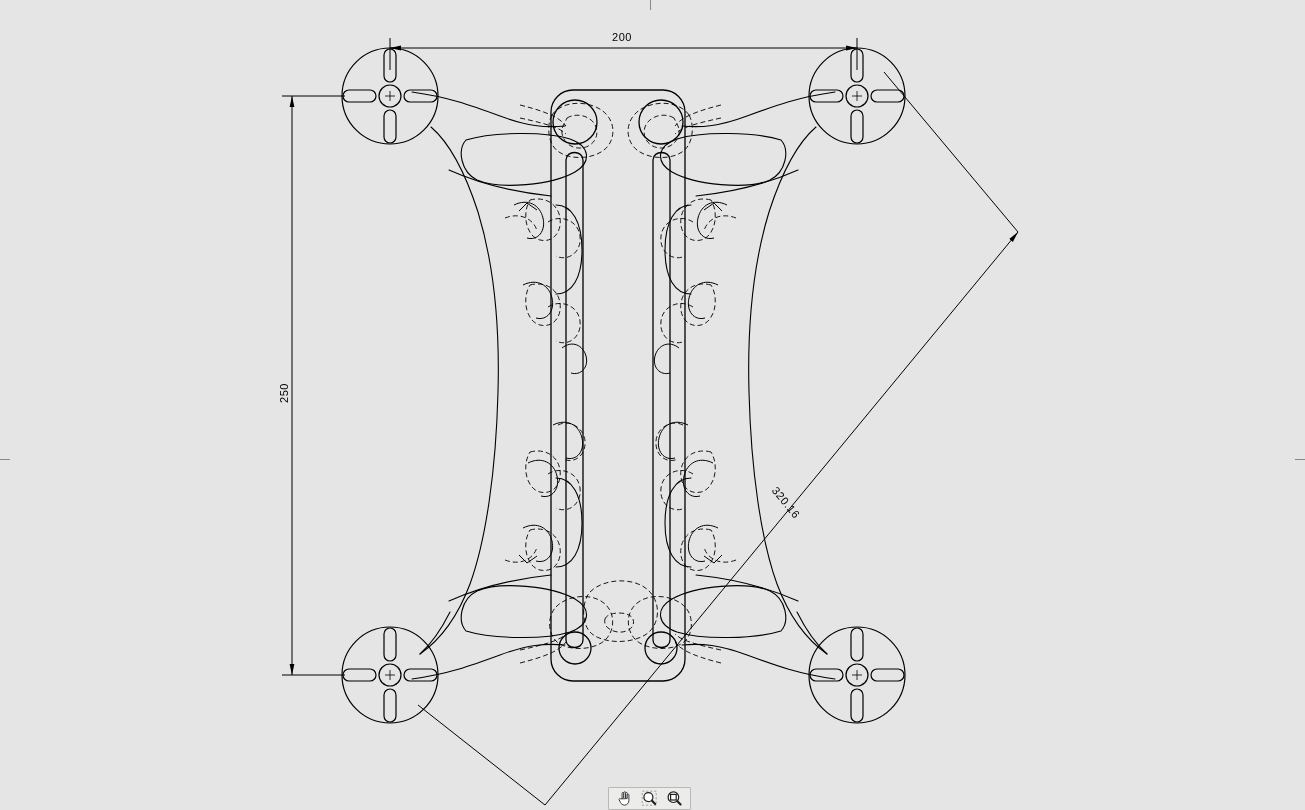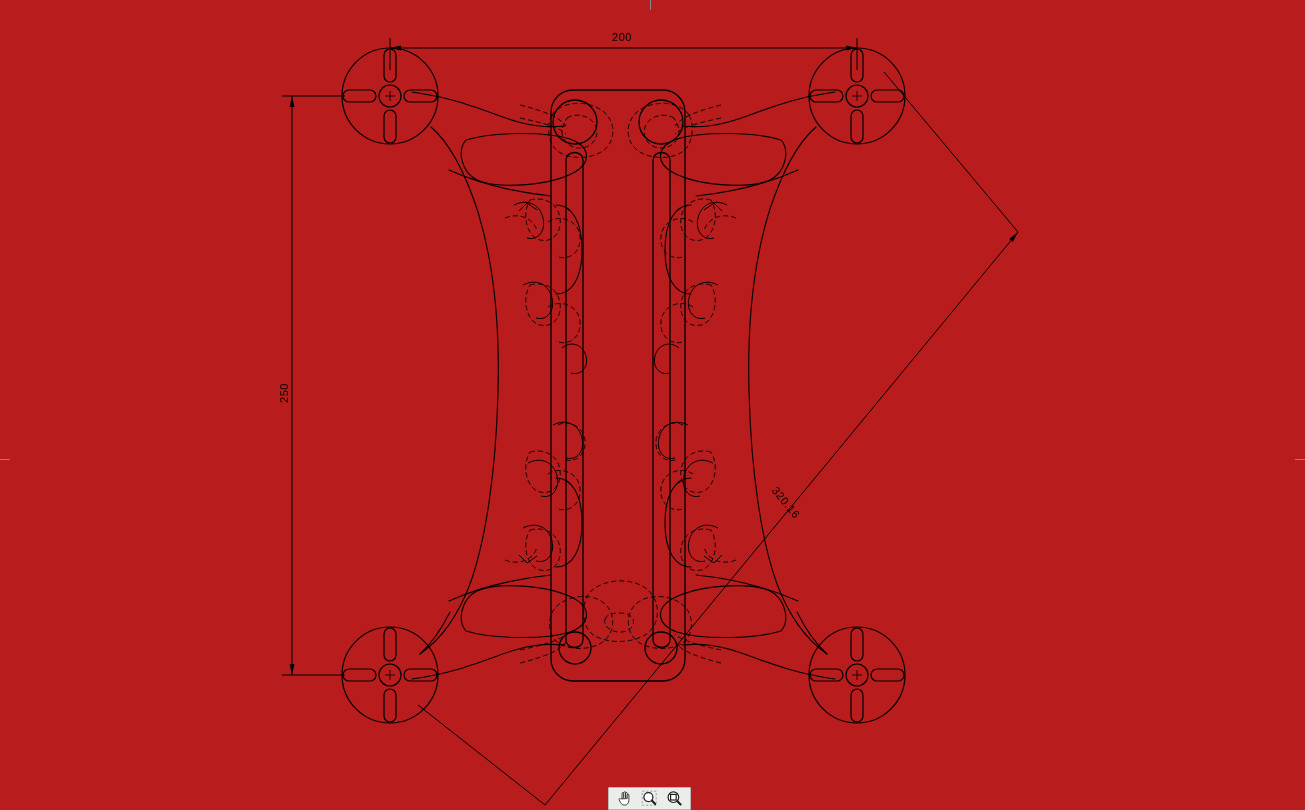--- a/index.html
+++ b/index.html
@@ -9,21 +9,21 @@
     background: #ffffff;
     width: 1305px;
     height: 810px;
     overflow: hidden;
     font-family: "Liberation Sans", sans-serif;
   }
   #app {
     position: relative;
     width: 1305px;
     height: 810px;
-    background: #b91c1c;
+    background: #e5e5e5;
   }
   #canvas-area {
     position: absolute;
     left: 0; top: 0;
     width: 1305px;
     height: 810px;
   }
   svg.drawing {
     position: absolute;
     left: 0; top: 0;

